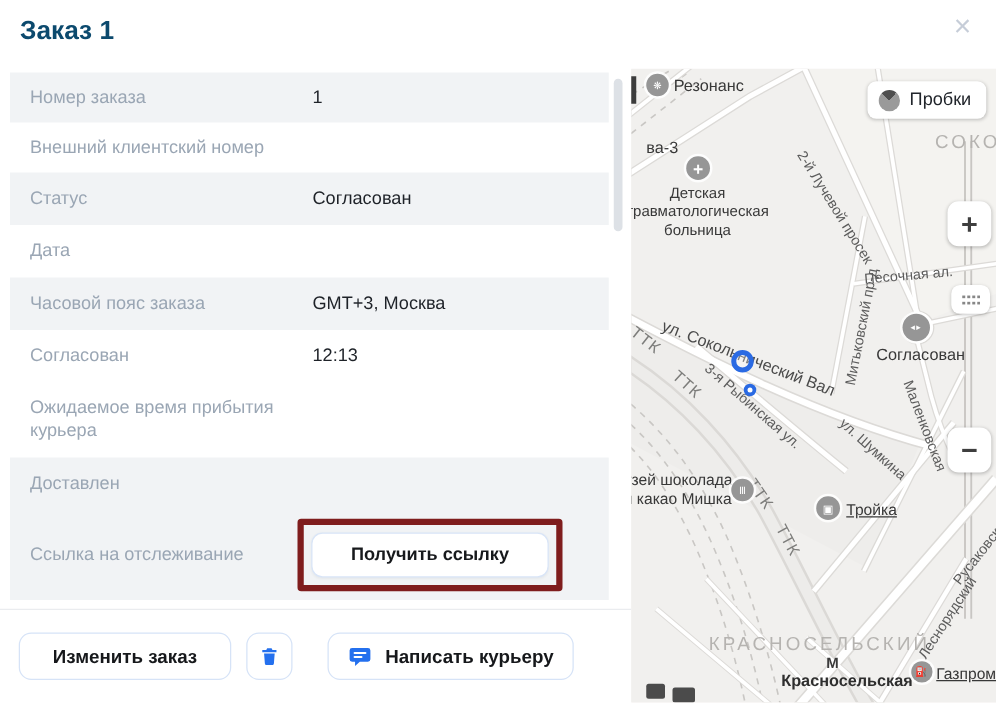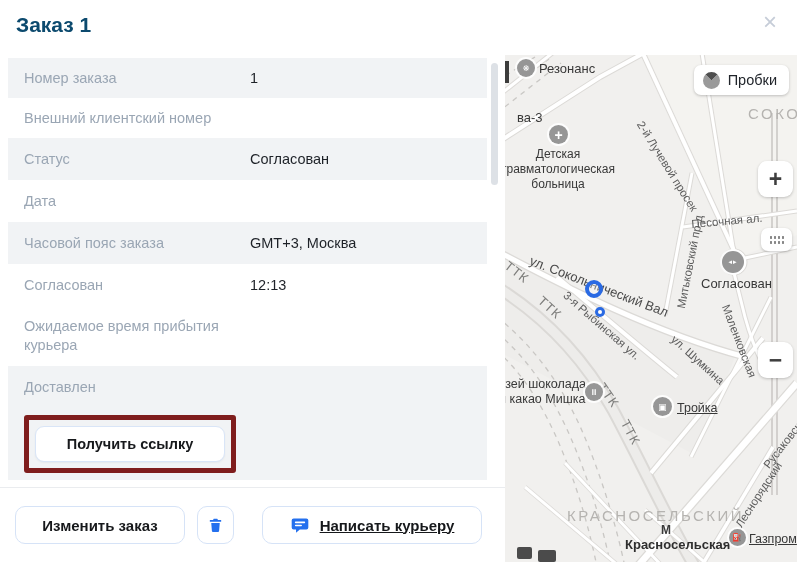--- a/index.html
+++ b/index.html
@@ -34,21 +34,21 @@
   .scrollbar { position:absolute; left:491px; top:63px; width:7px; height:122px; border-radius:4px; background:#dde1e6; }
 
   
   .footer { position:absolute; left:0; top:487px; width:505px; height:75px; border-top:1px solid #eaecef;
             display:flex; align-items:center; padding-left:15px; background:#fff; }
   .fbtn { height:38px; background:#fff; border:1px solid #d6e3f7; border-radius:10px;
           font-family:inherit; font-size:15px; font-weight:bold; color:#16181b;
           display:flex; align-items:center; justify-content:center; cursor:pointer; }
   .edit-btn { width:170px; }
   .trash-btn { width:37px; margin:0 28px 0 12px; }
-  .msg-btn { width:220px; gap:10px;text-decoration:underline; }
+  .msg-btn { width:197px; gap:10px; }
 
   
   .map { position:absolute; left:505px; top:55px; width:292px; height:507px; background:#f1f0ee; overflow:hidden; }
   .map svg.roads { position:absolute; left:0; top:0; }
   .mlabel { position:absolute; white-space:nowrap; transform-origin:0 0; }
   .street { font-size:11.5px; color:#5c5c5c; }
   .street-big { font-size:13px; color:#4a4a4a; }
   .ttk { font-size:13px; color:#7d7d7b; letter-spacing:1px; }
   .poi-label { font-size:13px; color:#383838; }
   .poi-label-sm { font-size:12.5px; color:#383838; }
@@ -114,20 +114,21 @@
     </div>
     <div class="row h60">
       <div class="label">Ожидаемое время прибытия курьера</div>
       <div class="value"></div>
     </div>
     <div class="row shaded h42">
       <div class="label">Доставлен</div>
       <div class="value"></div>
     </div>
     <div class="row shaded h72 row-link">
+      <div class="label">Ссылка на отслеживание</div>
       <div class="hl-wrap">
         <button class="get-link-btn">Получить ссылку</button>
       </div>
     </div>
   </div>
 
   <div class="scrollbar"></div>
 
   <div class="footer">
     <button class="fbtn edit-btn">Изменить заказ</button>

